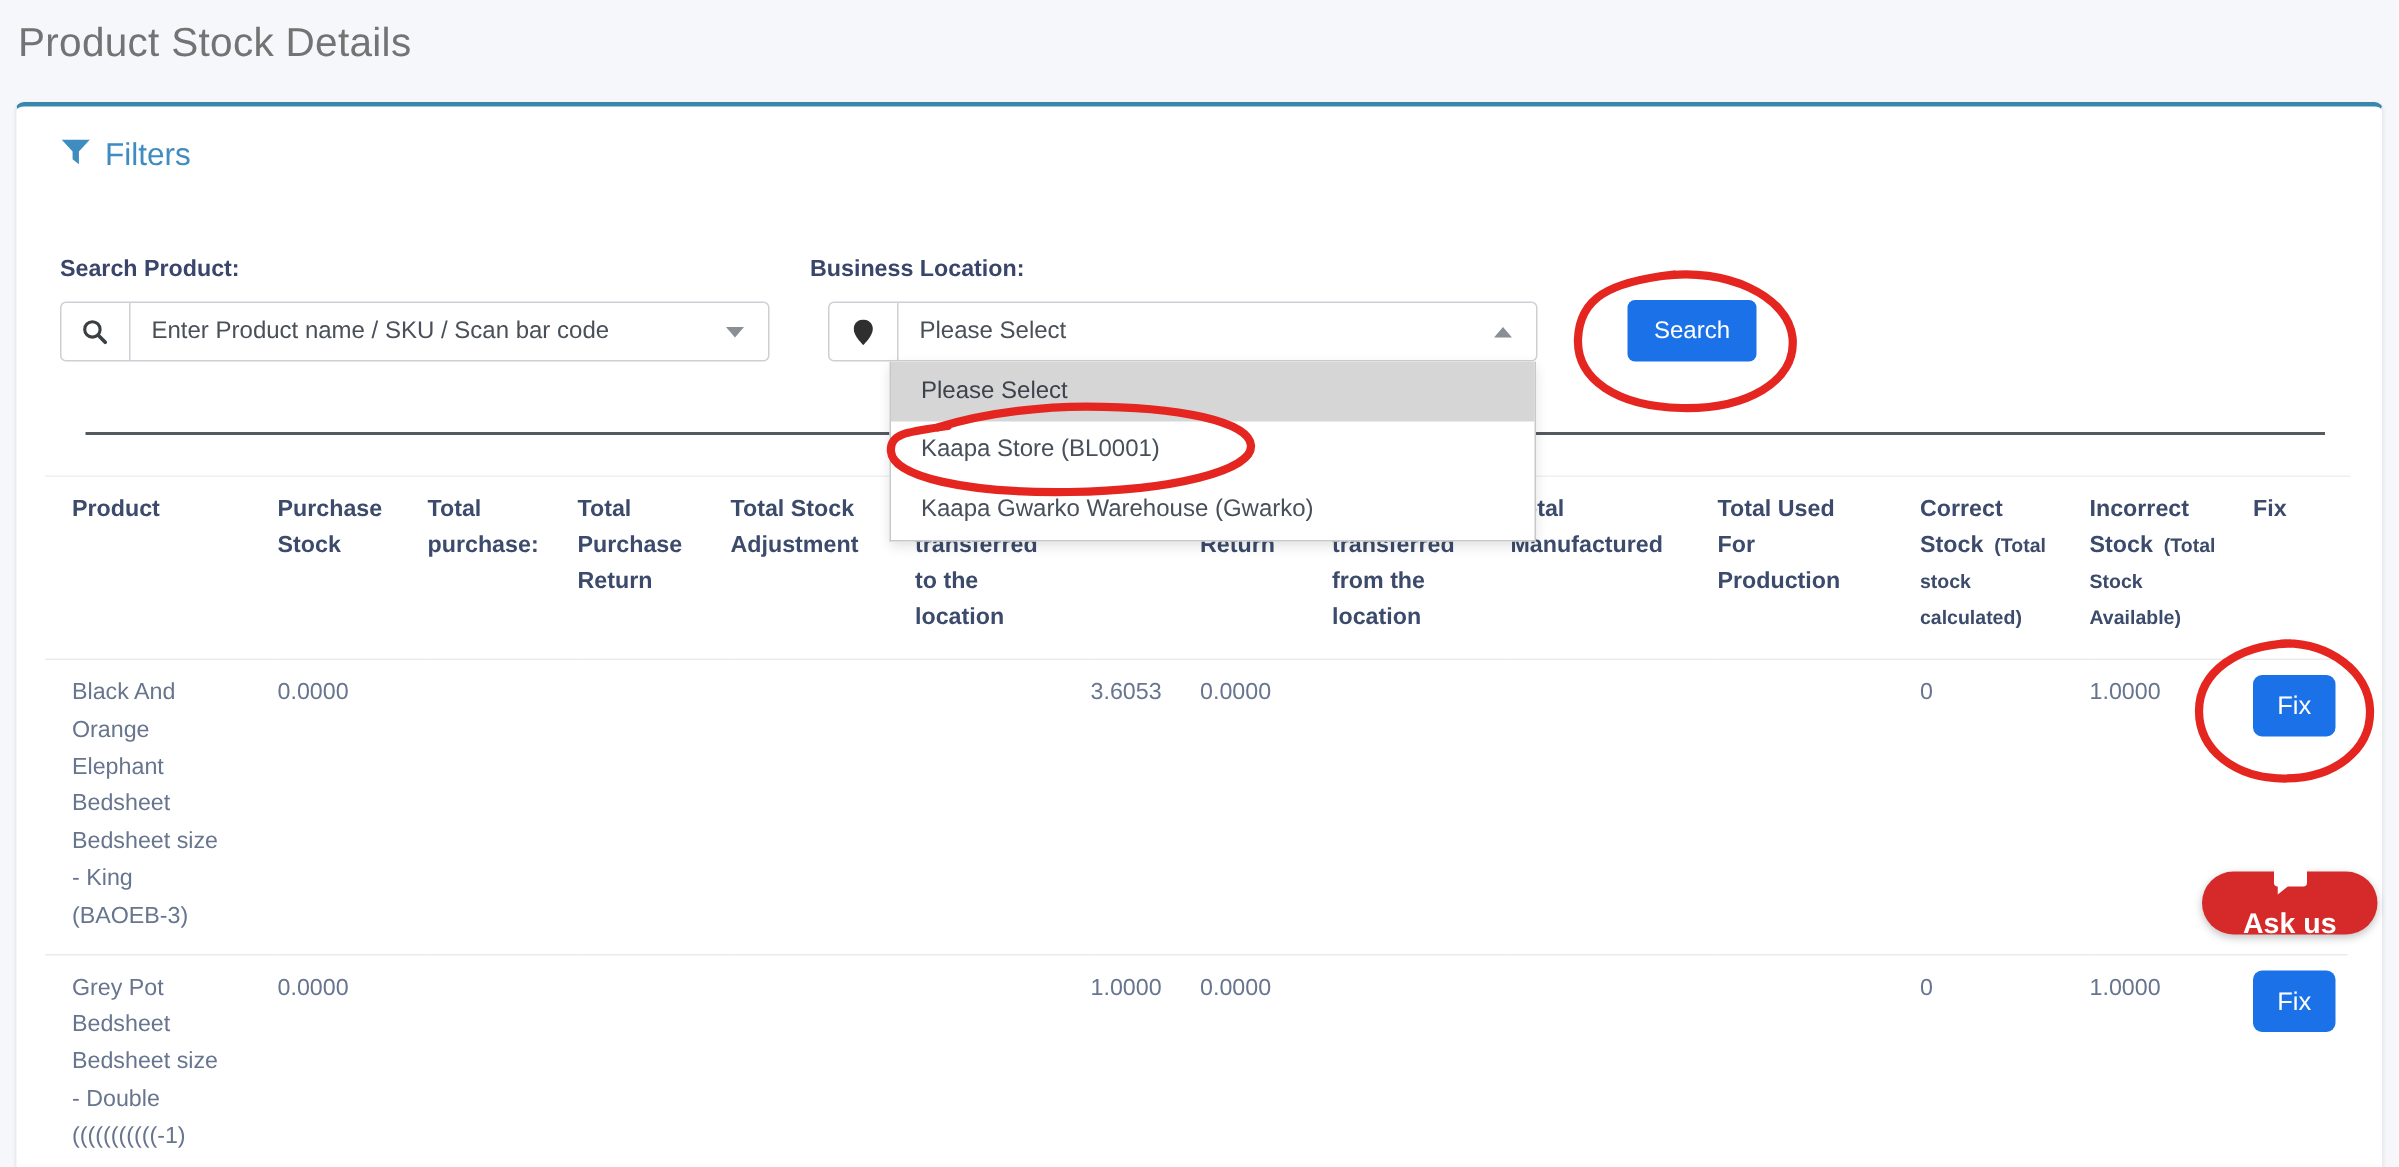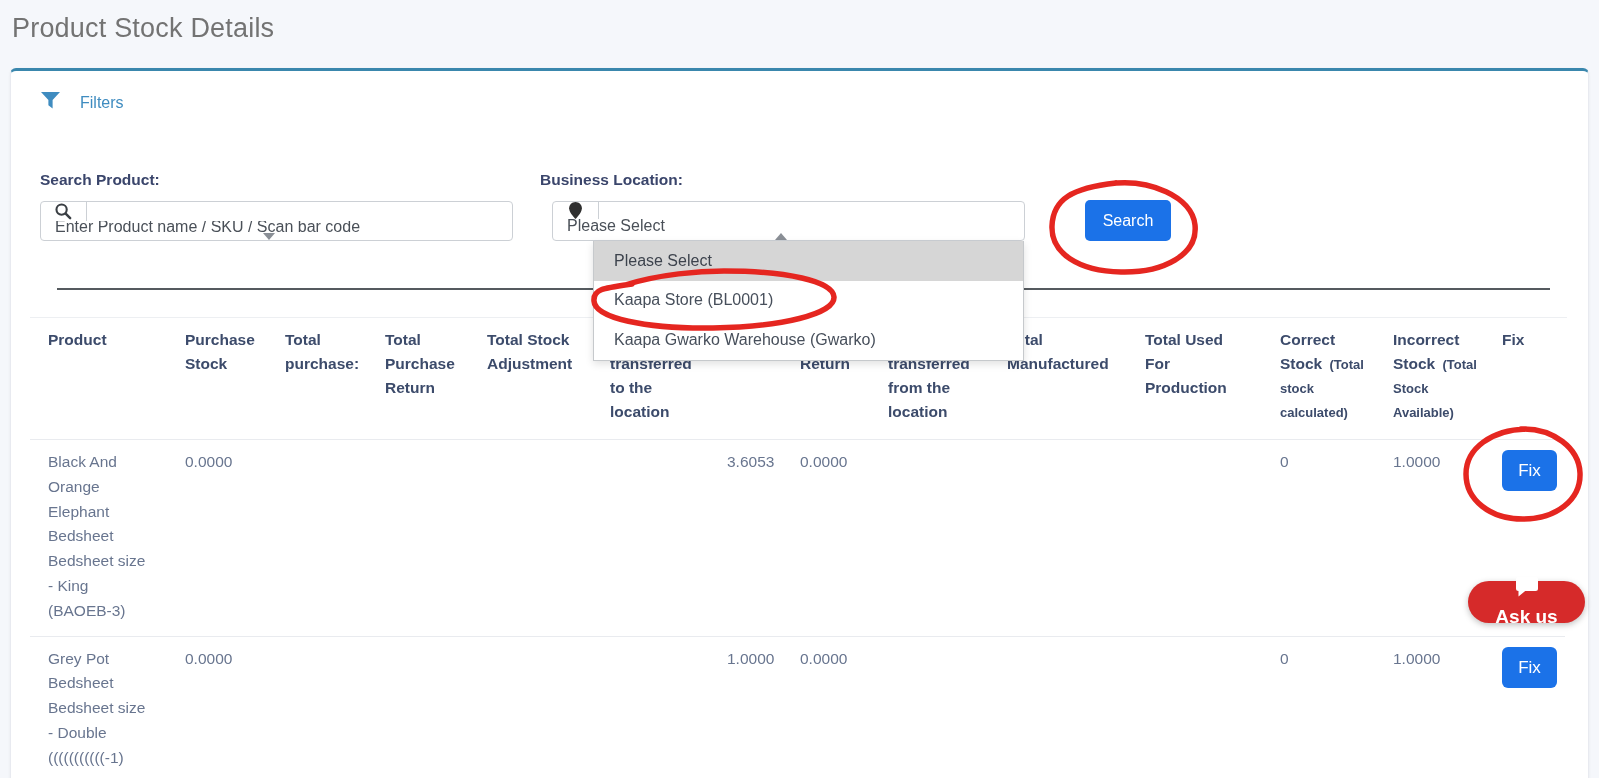--- a/index.html
+++ b/index.html
@@ -18,33 +18,33 @@
   .card{
     position:absolute; left:10px; right:10px; top:68px; height:740px;
     background:#fff;
     border:1px solid #e8eaf0;
     border-top:3px solid #3a87ad;
     border-radius:6px 6px 0 0;
     box-shadow:0 1px 3px rgba(0,0,0,.06);
   }
   .filters-header{
     position:absolute; left:41px; top:92px;
-    display:flex; align-items:center; gap:20px;
-    color:#3f8cc0; font-size:16px;
+    display:flex; align-items:center; gap:10px;
+    color:#3f8cc0; font-size:21px;
   }
   .field-label{
     position:absolute; top:171px;
     font-size:15.5px; font-weight:bold; color:#3a456b;
   }
   .lbl-product{ left:40px; }
   .lbl-location{ left:540px; }
   .control{
     position:absolute; top:201px; height:40px; width:473px;
     background:#fff; border:1px solid #ccd0d5; border-radius:4px;
-    display:flex; align-items:stretch;flex-direction:column;
+    display:flex; align-items:stretch;
   }
   .ctl-product{ left:40px; }
   .ctl-location{ left:552px; }
   .ctl-prepend{
     width:46px; display:flex; align-items:center; justify-content:center;
     border-right:1px solid #ccd0d5;
   }
   .ctl-text{
     flex:1; display:flex; align-items:center;
     padding-left:14px; font-size:16px; color:#4a5058;

